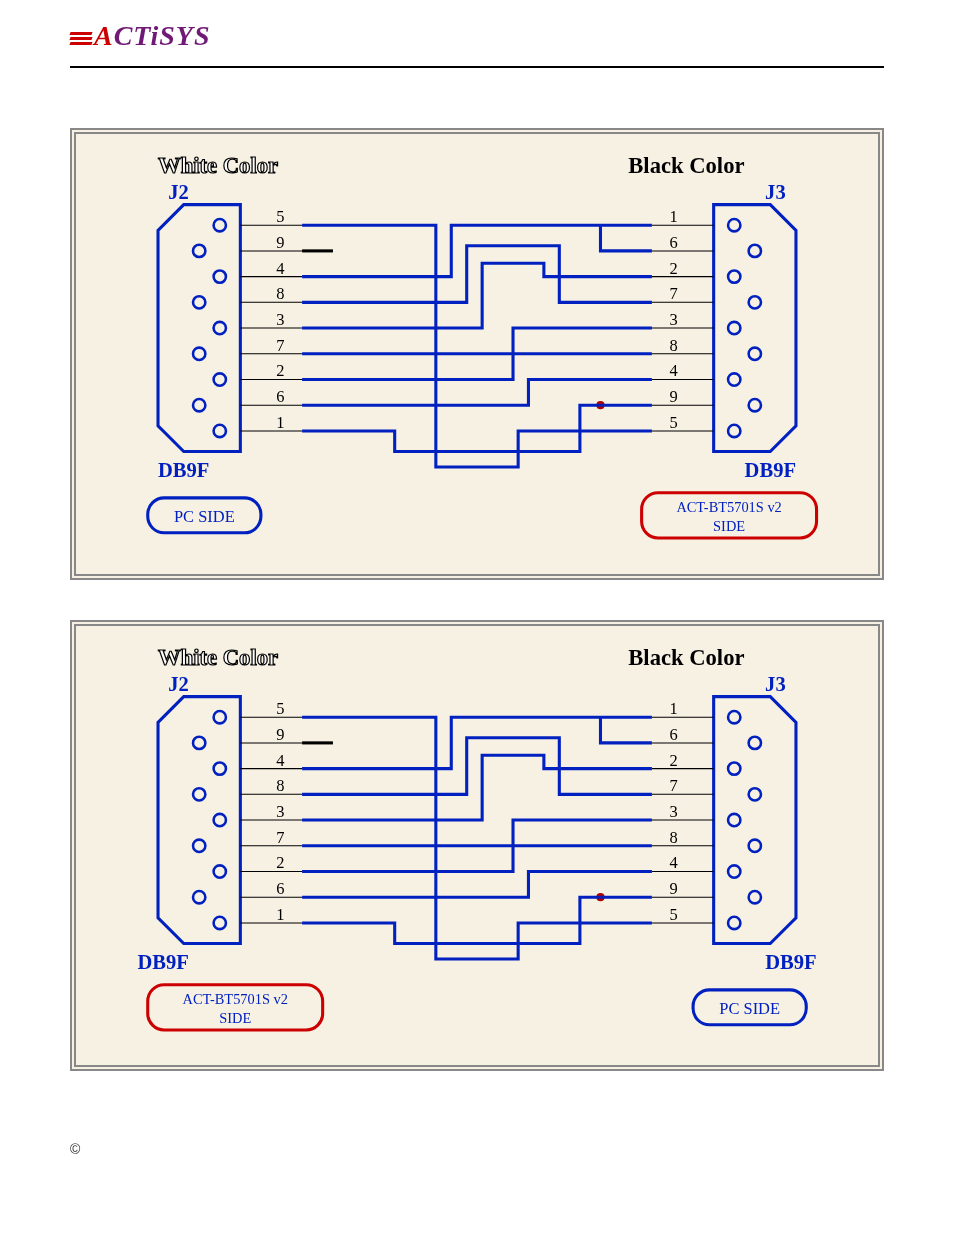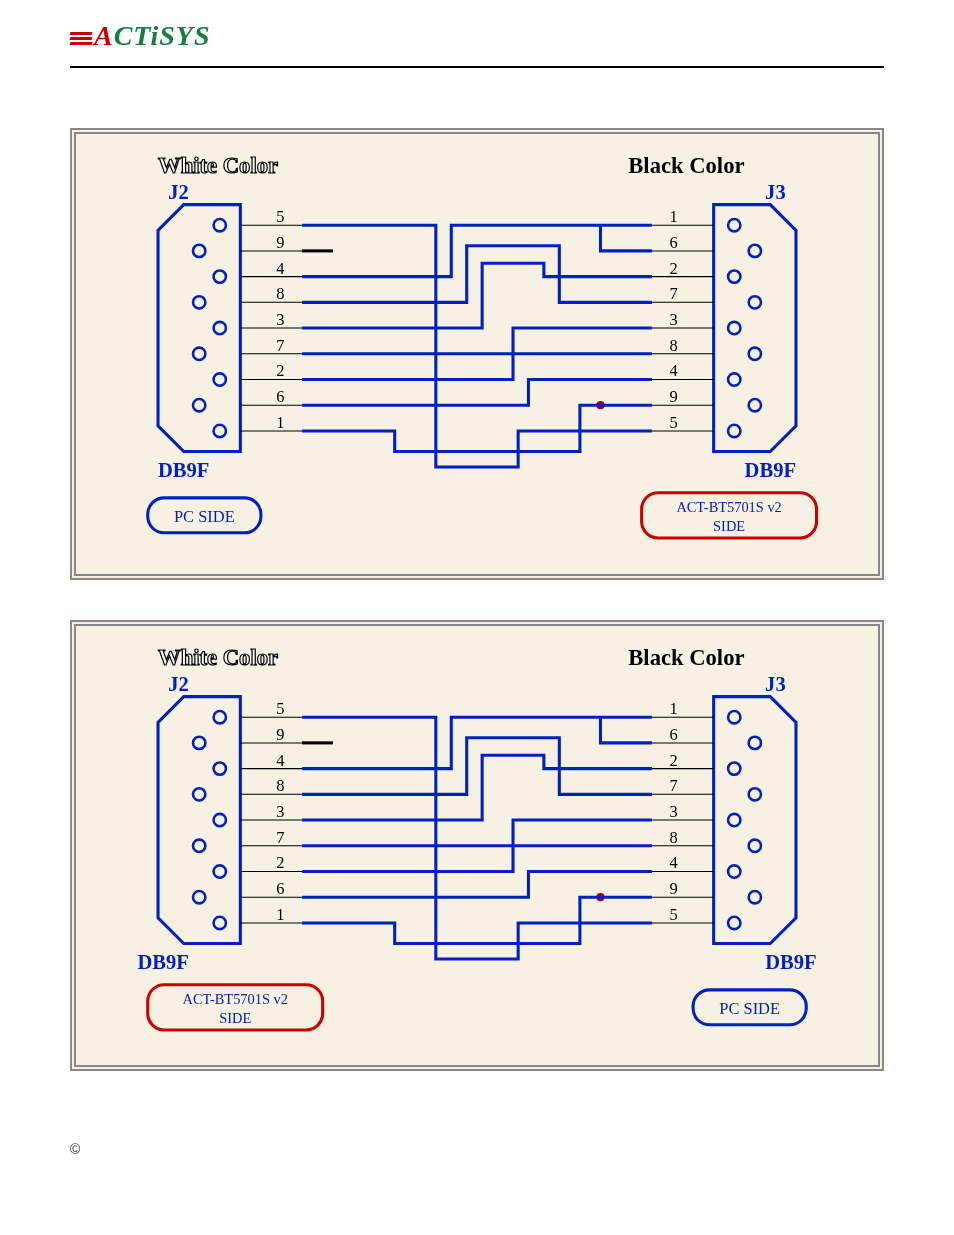--- a/index.html
+++ b/index.html
@@ -1,20 +1,20 @@
 <!DOCTYPE html>
 <html><head>
 <meta charset="utf-8">
 <style>
   html,body{margin:0;padding:0;background:#fff;font-family:"Times New Roman",serif;}
   .page{width:954px;margin:0 auto;position:relative;}
   .header{padding:20px 70px 8px 70px;}
   .logo{font-style:italic;font-weight:bold;font-size:28px;letter-spacing:1px;}
   .logo .a{color:#cc0000;}
-  .logo .rest{color:#15803d;}
+  .logo .rest{color:#701a75;}
   .logo-stripes{display:inline-block;vertical-align:middle;margin-right:2px;}
   .logo-stripes span{display:block;width:22px;height:3px;background:#cc0000;margin:2px 0;transform:skewX(-20deg);}
   .rule{border:none;border-top:2px solid #000;margin:6px 70px 0 70px;}
   .content{padding:20px 70px 40px 70px;}
   .diagram{border:6px double #888;background:#f7f1e3;padding:14px 10px 14px 10px;margin:40px auto 30px auto;position:relative;text-align:right;}
   .diagram svg{display:block;width:100%;height:auto;}
   .footer{padding:0 70px 30px 70px;font-size:14px;color:#333;}
   .copy{font-family:Arial,sans-serif;}
 </style>
 </head>

